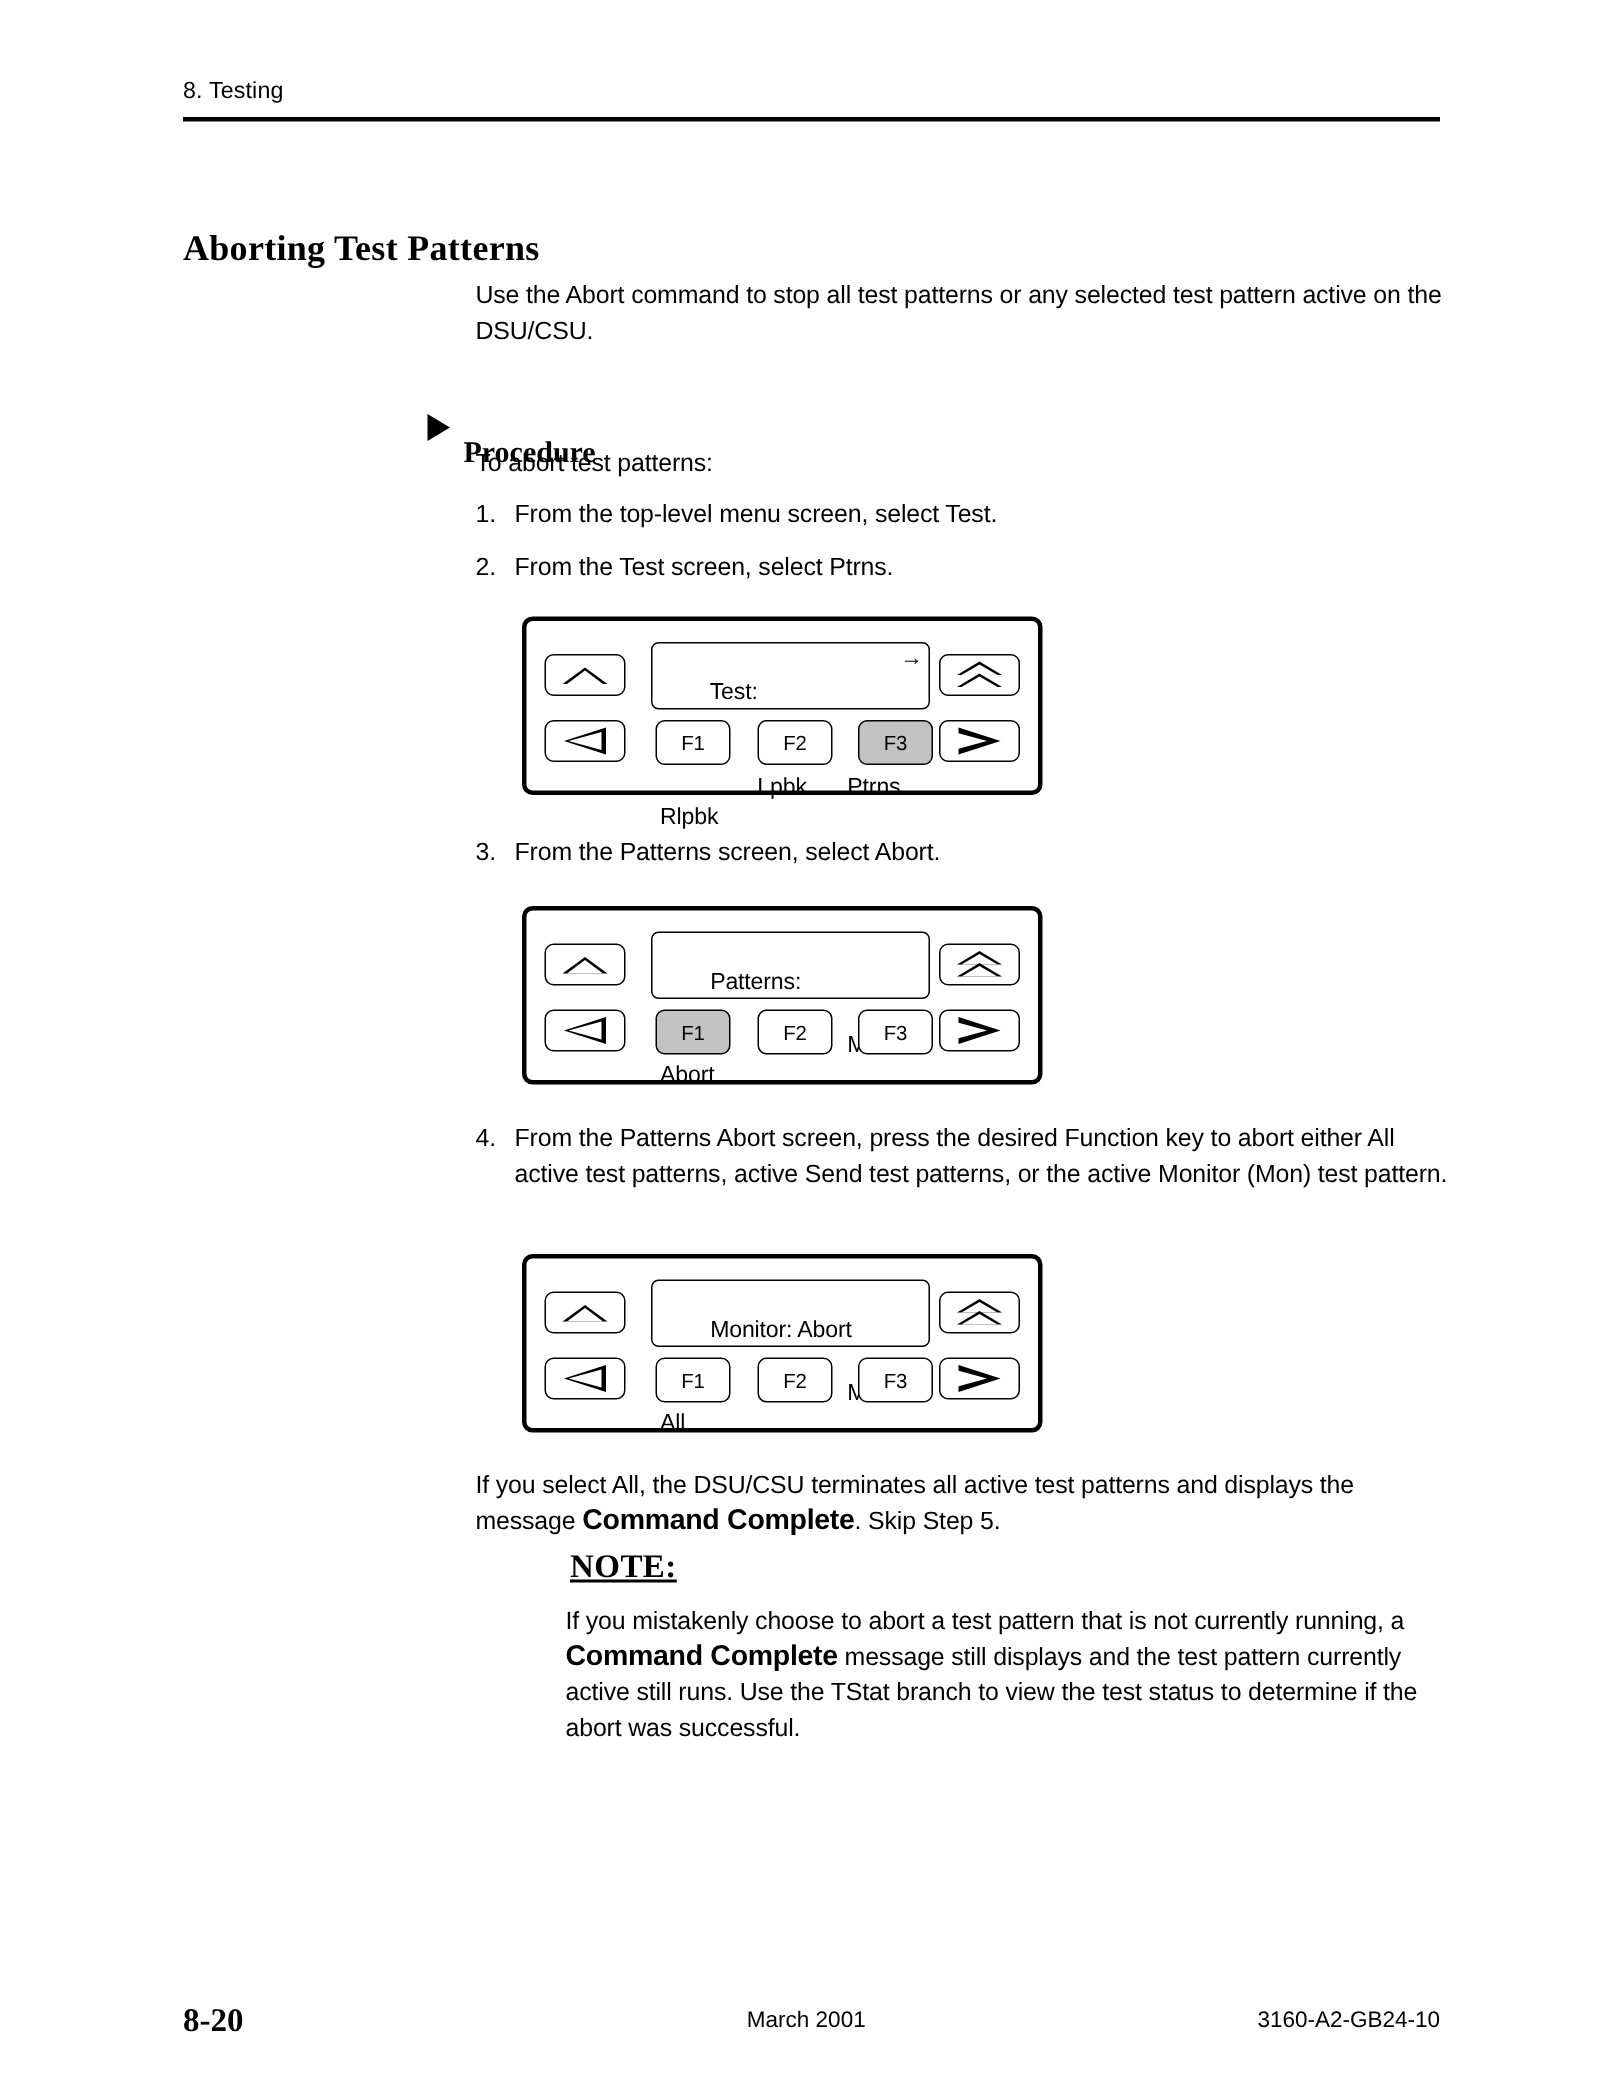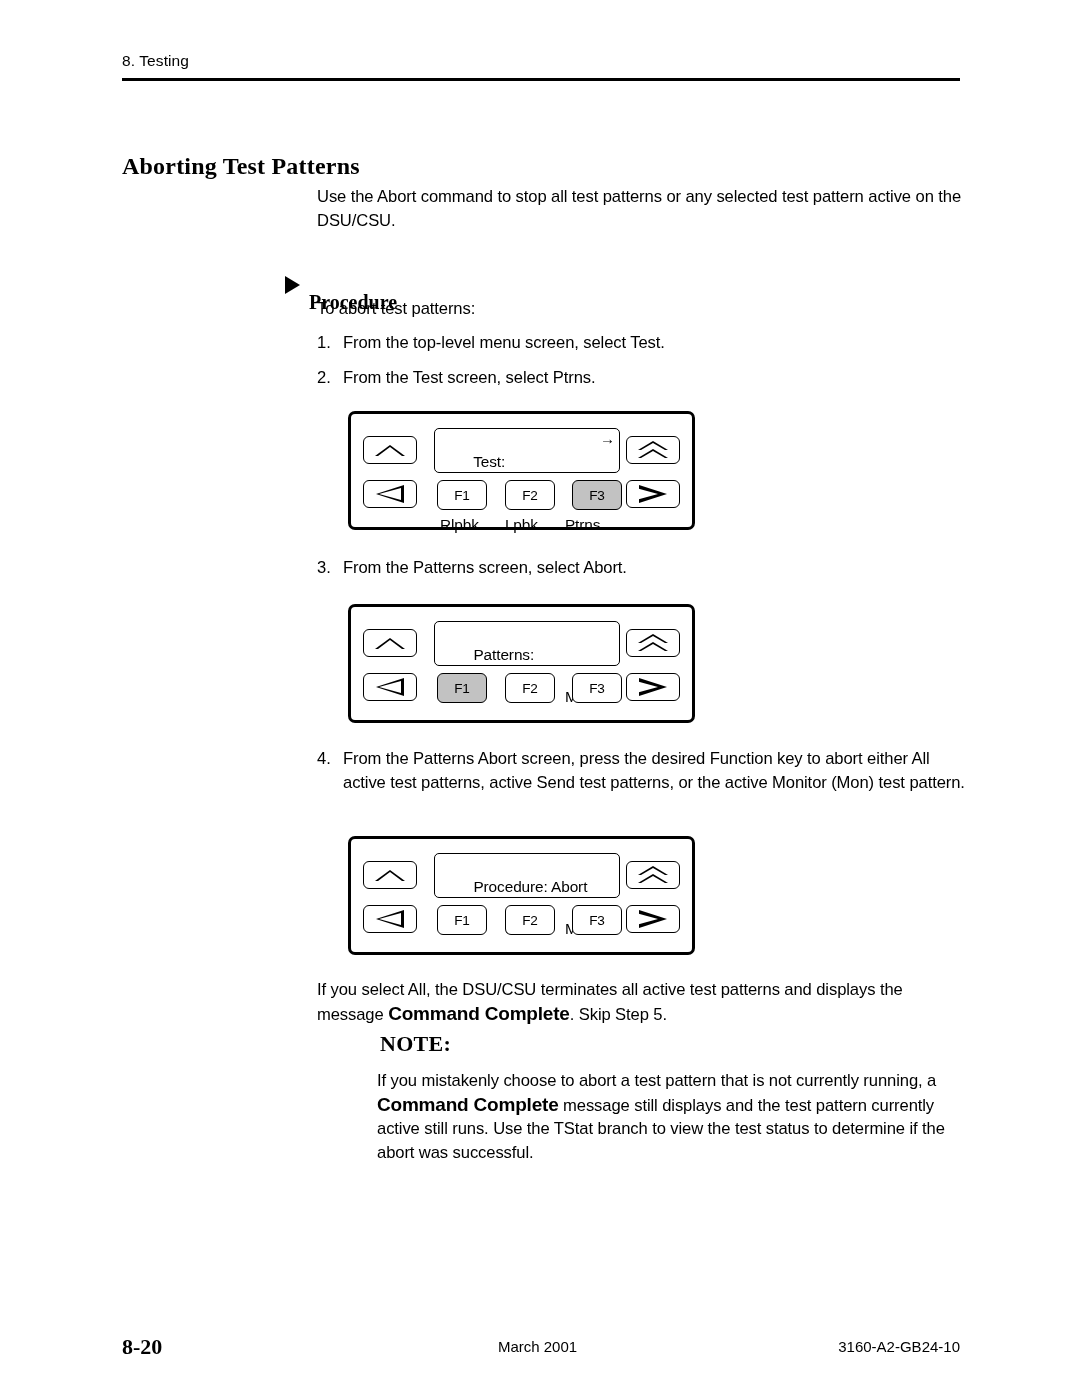--- a/index.html
+++ b/index.html
@@ -247,21 +247,21 @@
     font-size: 15px;
     line-height: 17px;
   }
   .lcd-cols {
     display: flex;
     font-size: 15.4px;
     line-height: 21px;
     letter-spacing: -0.1px;
   }
   .lcd-cols span { display: block; }
-  .lcd-cols .c1 { width: 66px; }
+  .lcd-cols .c1 { width: 66px; margin-top: 20px; }
   .lcd-cols .c2 { width: 61px; }
   .lcd-cols .c3 { width: 55px; }
 
   
   .fkey {
     position: absolute;
     top: 66px;
     width: 50px;
     height: 30px;
     border: 1.6px solid #000;
@@ -283,20 +283,21 @@
   .closing { top: 978px; }
 
   .note-label {
     position: absolute;
     left: 380px;
     top: 1031px;
     font-family: "Liberation Serif", serif;
     font-weight: bold;
     font-size: 22px;
     letter-spacing: 0.3px;
+    text-decoration: underline;
   }
   .note-body {
     position: absolute;
     left: 377px;
     top: 1069px;
     width: 600px;
     font-size: 16.6px;
     line-height: 23.5px;
     letter-spacing: -0.1px;
   }
@@ -454,21 +455,21 @@
         <span class="chev chev-a"></span>
           <span class="chev chev-b"></span>
       </span>
     </div>
     <div class="navkey nk-right">
       <span class="glyph-rightt"></span>
     </div>
 
     <div class="lcd">
       <div class="lcd-line">
-        <span>Procedure: Abort</span>
+        <span>Monitor: Abort</span>
       </div>
       <div class="lcd-cols">
         <span class="c1">All</span>
         <span class="c2">Send</span>
         <span class="c3">Mon</span>
       </div>
     </div>
 
     <div class="fkey fk1">F1</div>
     <div class="fkey fk2">F2</div>

